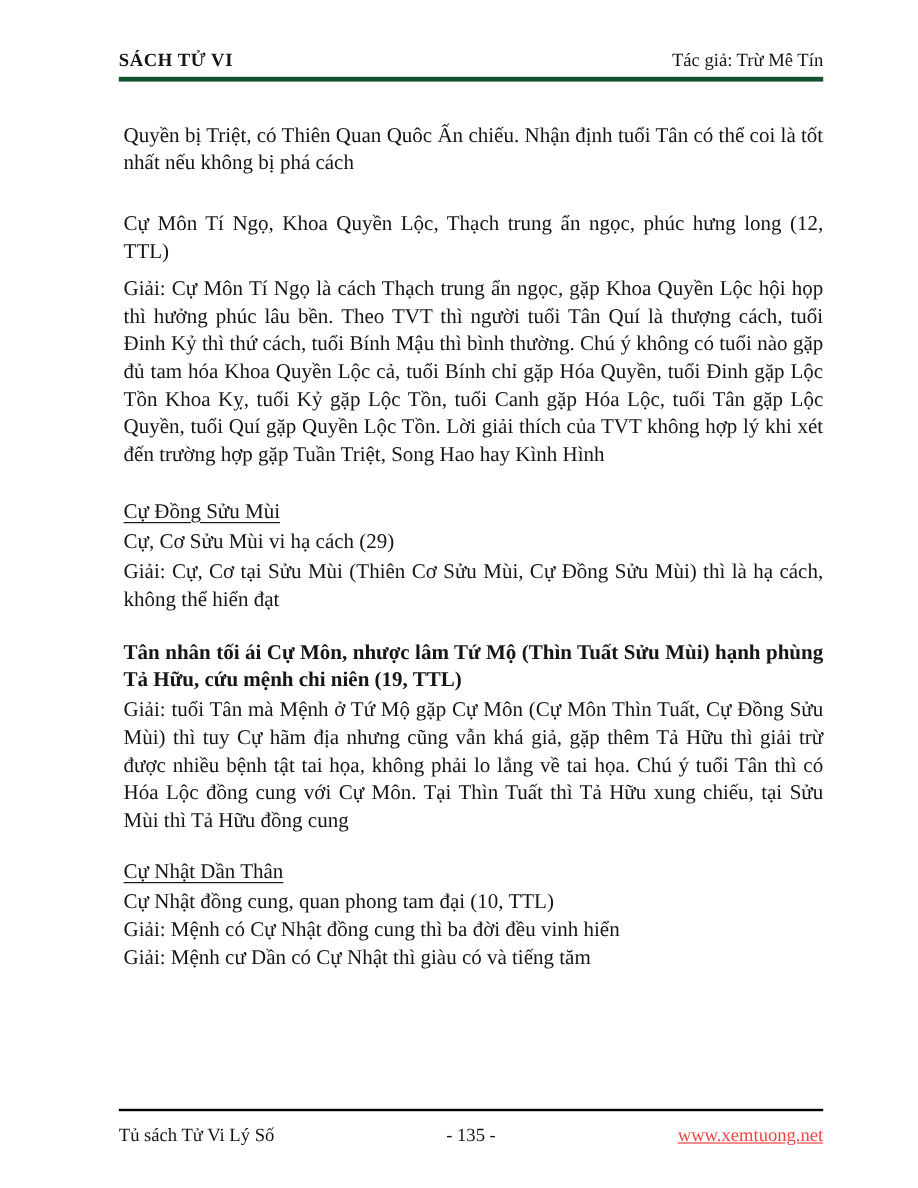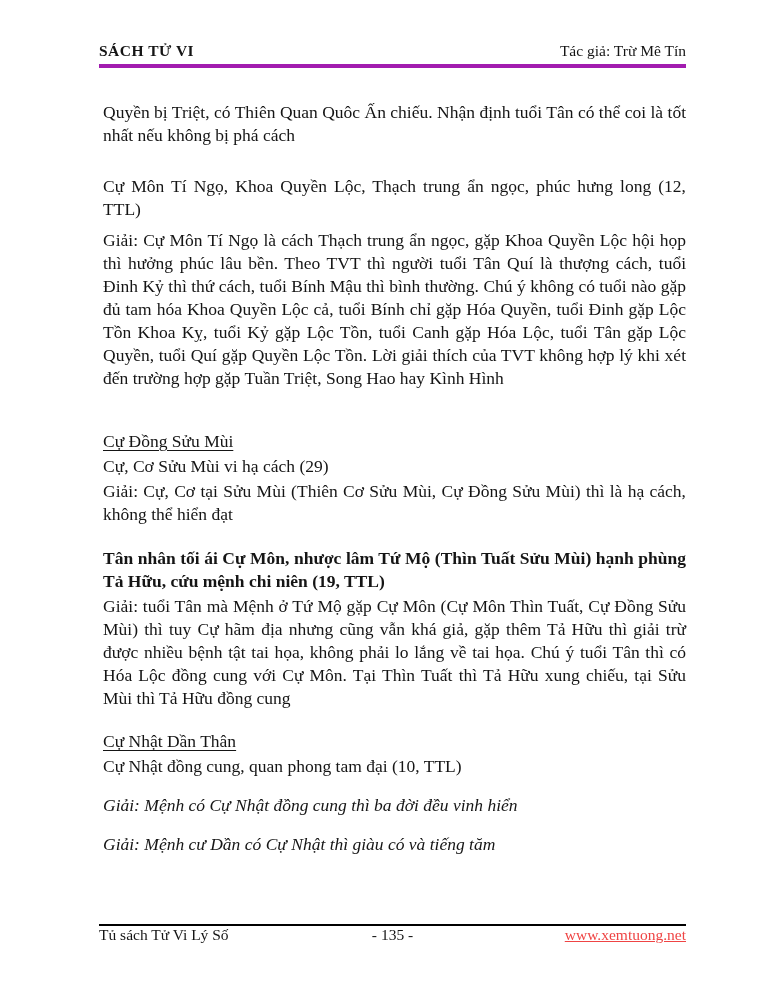--- a/index.html
+++ b/index.html
@@ -14,21 +14,21 @@
   }
   
   .runhead {
     position: absolute;
     top: 42px;
     left: 99px;
     width: 587px;
     display: flex;
     justify-content: space-between;
     align-items: baseline;
-    border-bottom: 4px solid #a21caf;
+    border-bottom: 4px solid #14532d;
     padding-bottom: 4px;
   }
   .runhead .book-title {
     font-weight: bold;
     font-size: 15.5px;
     letter-spacing: 0.5px;
   }
   .runhead .author {
     font-size: 15.5px;
   }
@@ -45,33 +45,33 @@
     margin: 0;
     text-align: justify;
   }
   .heading {
     margin: 0;
     text-decoration: underline;
     text-underline-offset: 3px;
   }
   .mt24 { margin-top: 28px; }
   .mt8  { margin-top: 8px; }
-  .mt25 { margin-top: 40px; }
+  .mt25 { margin-top: 25px; }
   .mt2  { margin-top: 2px; }
   .mt21 { margin-top: 21px; font-weight: bold; }
   .mt20 { margin-top: 20px; }
-  .mt4  { margin-top: 16px; font-style: italic; }
+  .mt4  { margin-top: 0; }
   
   .runfoot {
     position: absolute;
     top: 924px;
     left: 99px;
     width: 587px;
     border-top: 2px solid #000;
-    padding-top: 0;
+    padding-top: 12px;
     display: flex;
     align-items: baseline;
     font-size: 15.5px;
   }
   .runfoot .foot-left  { flex: 1; text-align: left; }
   .runfoot .foot-center{ flex: 0 0 auto; text-align: center; }
   .runfoot .foot-right { flex: 1; text-align: right; }
   .weblink {
     color: #ef4444;
     text-decoration: underline;

